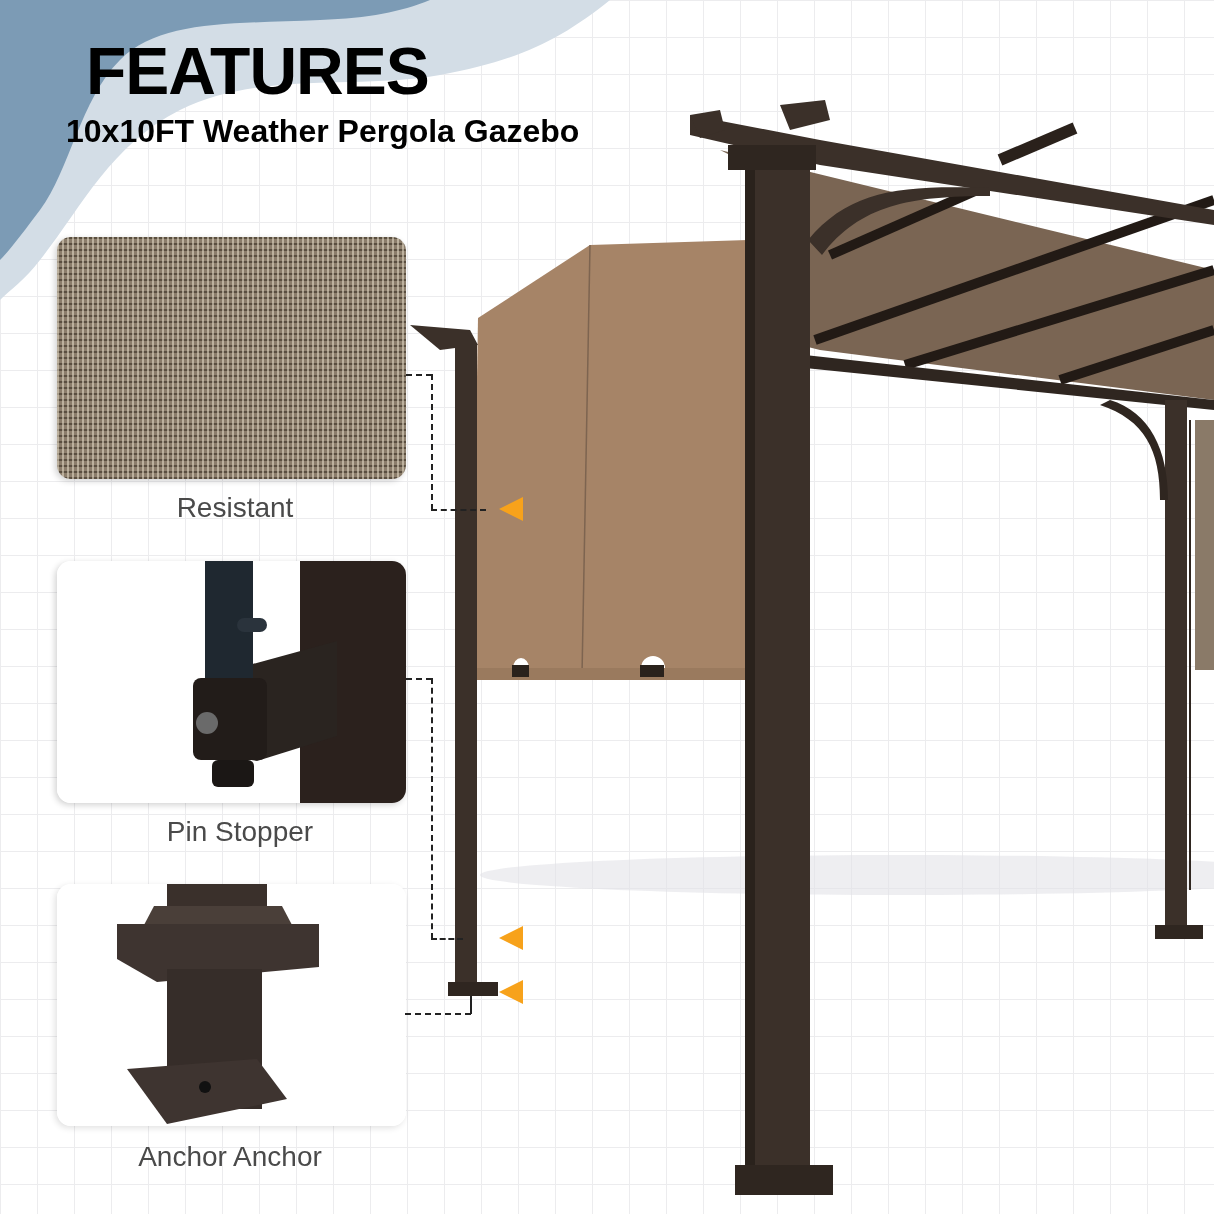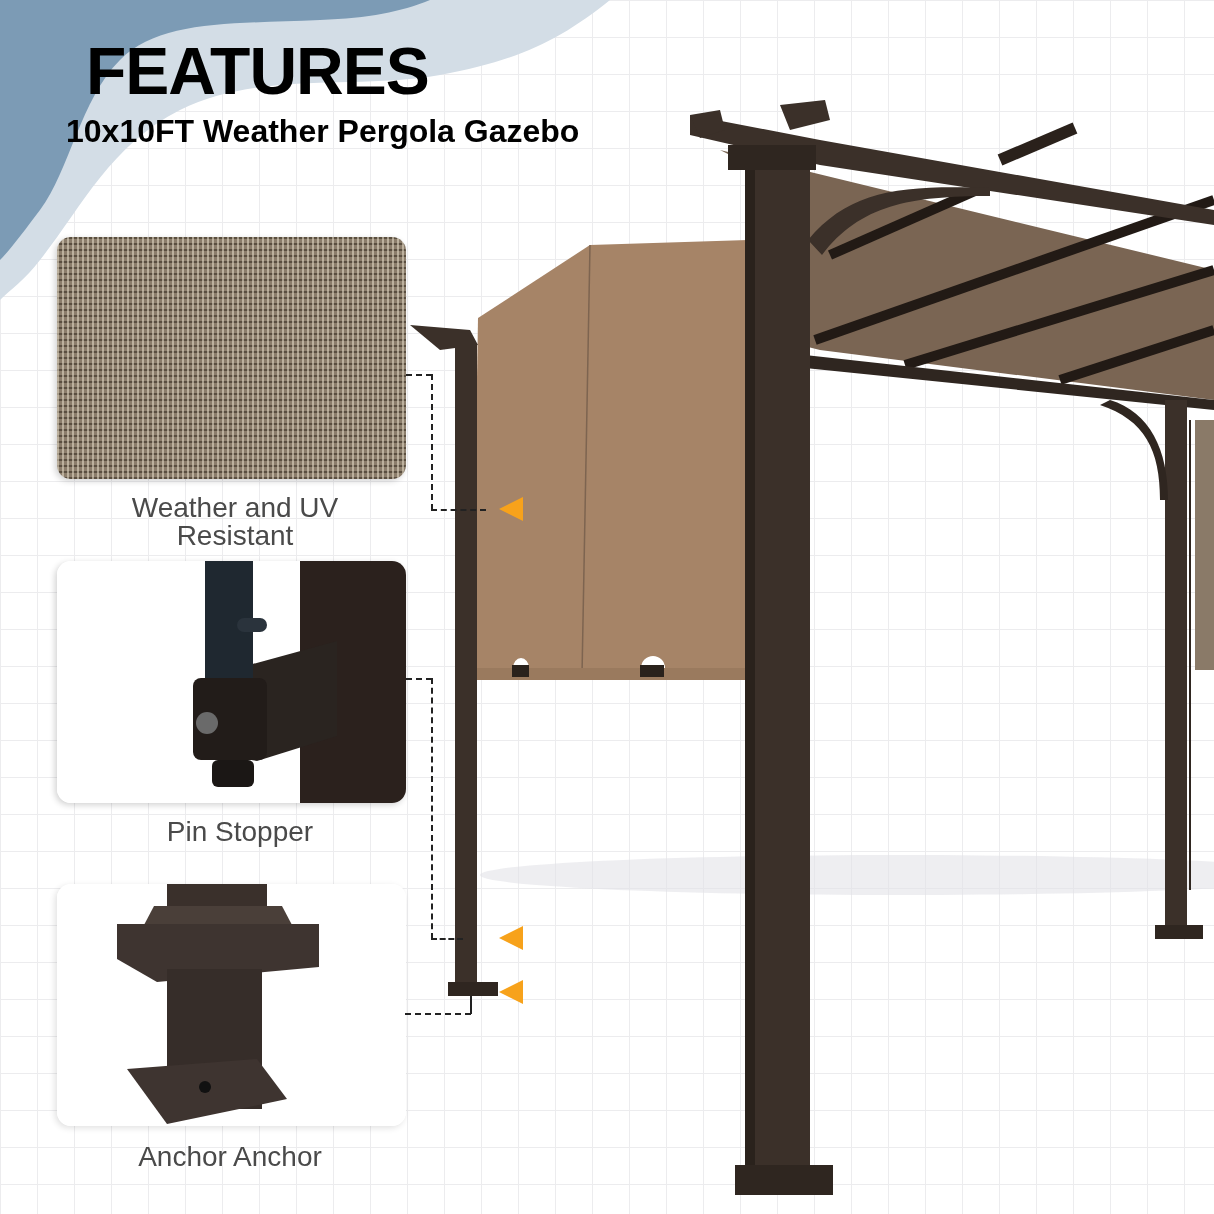--- a/index.html
+++ b/index.html
@@ -101,21 +101,20 @@
   <line x1="1190" y1="420" x2="1190" y2="890" stroke="#2f2620" stroke-width="2"></line>
 
   <rect x="728" y="145" width="88" height="25" fill="#2f2620"></rect>
   <rect x="750" y="170" width="60" height="1005" fill="#3b3029"></rect>
   <rect x="745" y="170" width="10" height="1000" fill="#2a221c"></rect>
   <rect x="735" y="1165" width="98" height="30" fill="#2f2620"></rect>
 </svg>
 
 <div class="card fabric"></div>
 <div class="caption" style="left:57px;top:494px;width:356px">
-  <div>Weather and UV</div>
   <div>Resistant</div>
 </div>
 
 <div class="card pin">
   <svg width="349" height="242" viewBox="0 0 349 242">
     <rect x="0" y="0" width="349" height="242" fill="#ffffff"></rect>
     <rect x="243" y="0" width="106" height="242" fill="#2b211d"></rect>
     <polygon points="170,110 280,80 280,175 200,200 170,195" fill="#2a2420"></polygon>
     <rect x="148" y="0" width="48" height="125" fill="#1f2830"></rect>
     <rect x="180" y="57" width="30" height="14" rx="7" fill="#2a333c"></rect>

